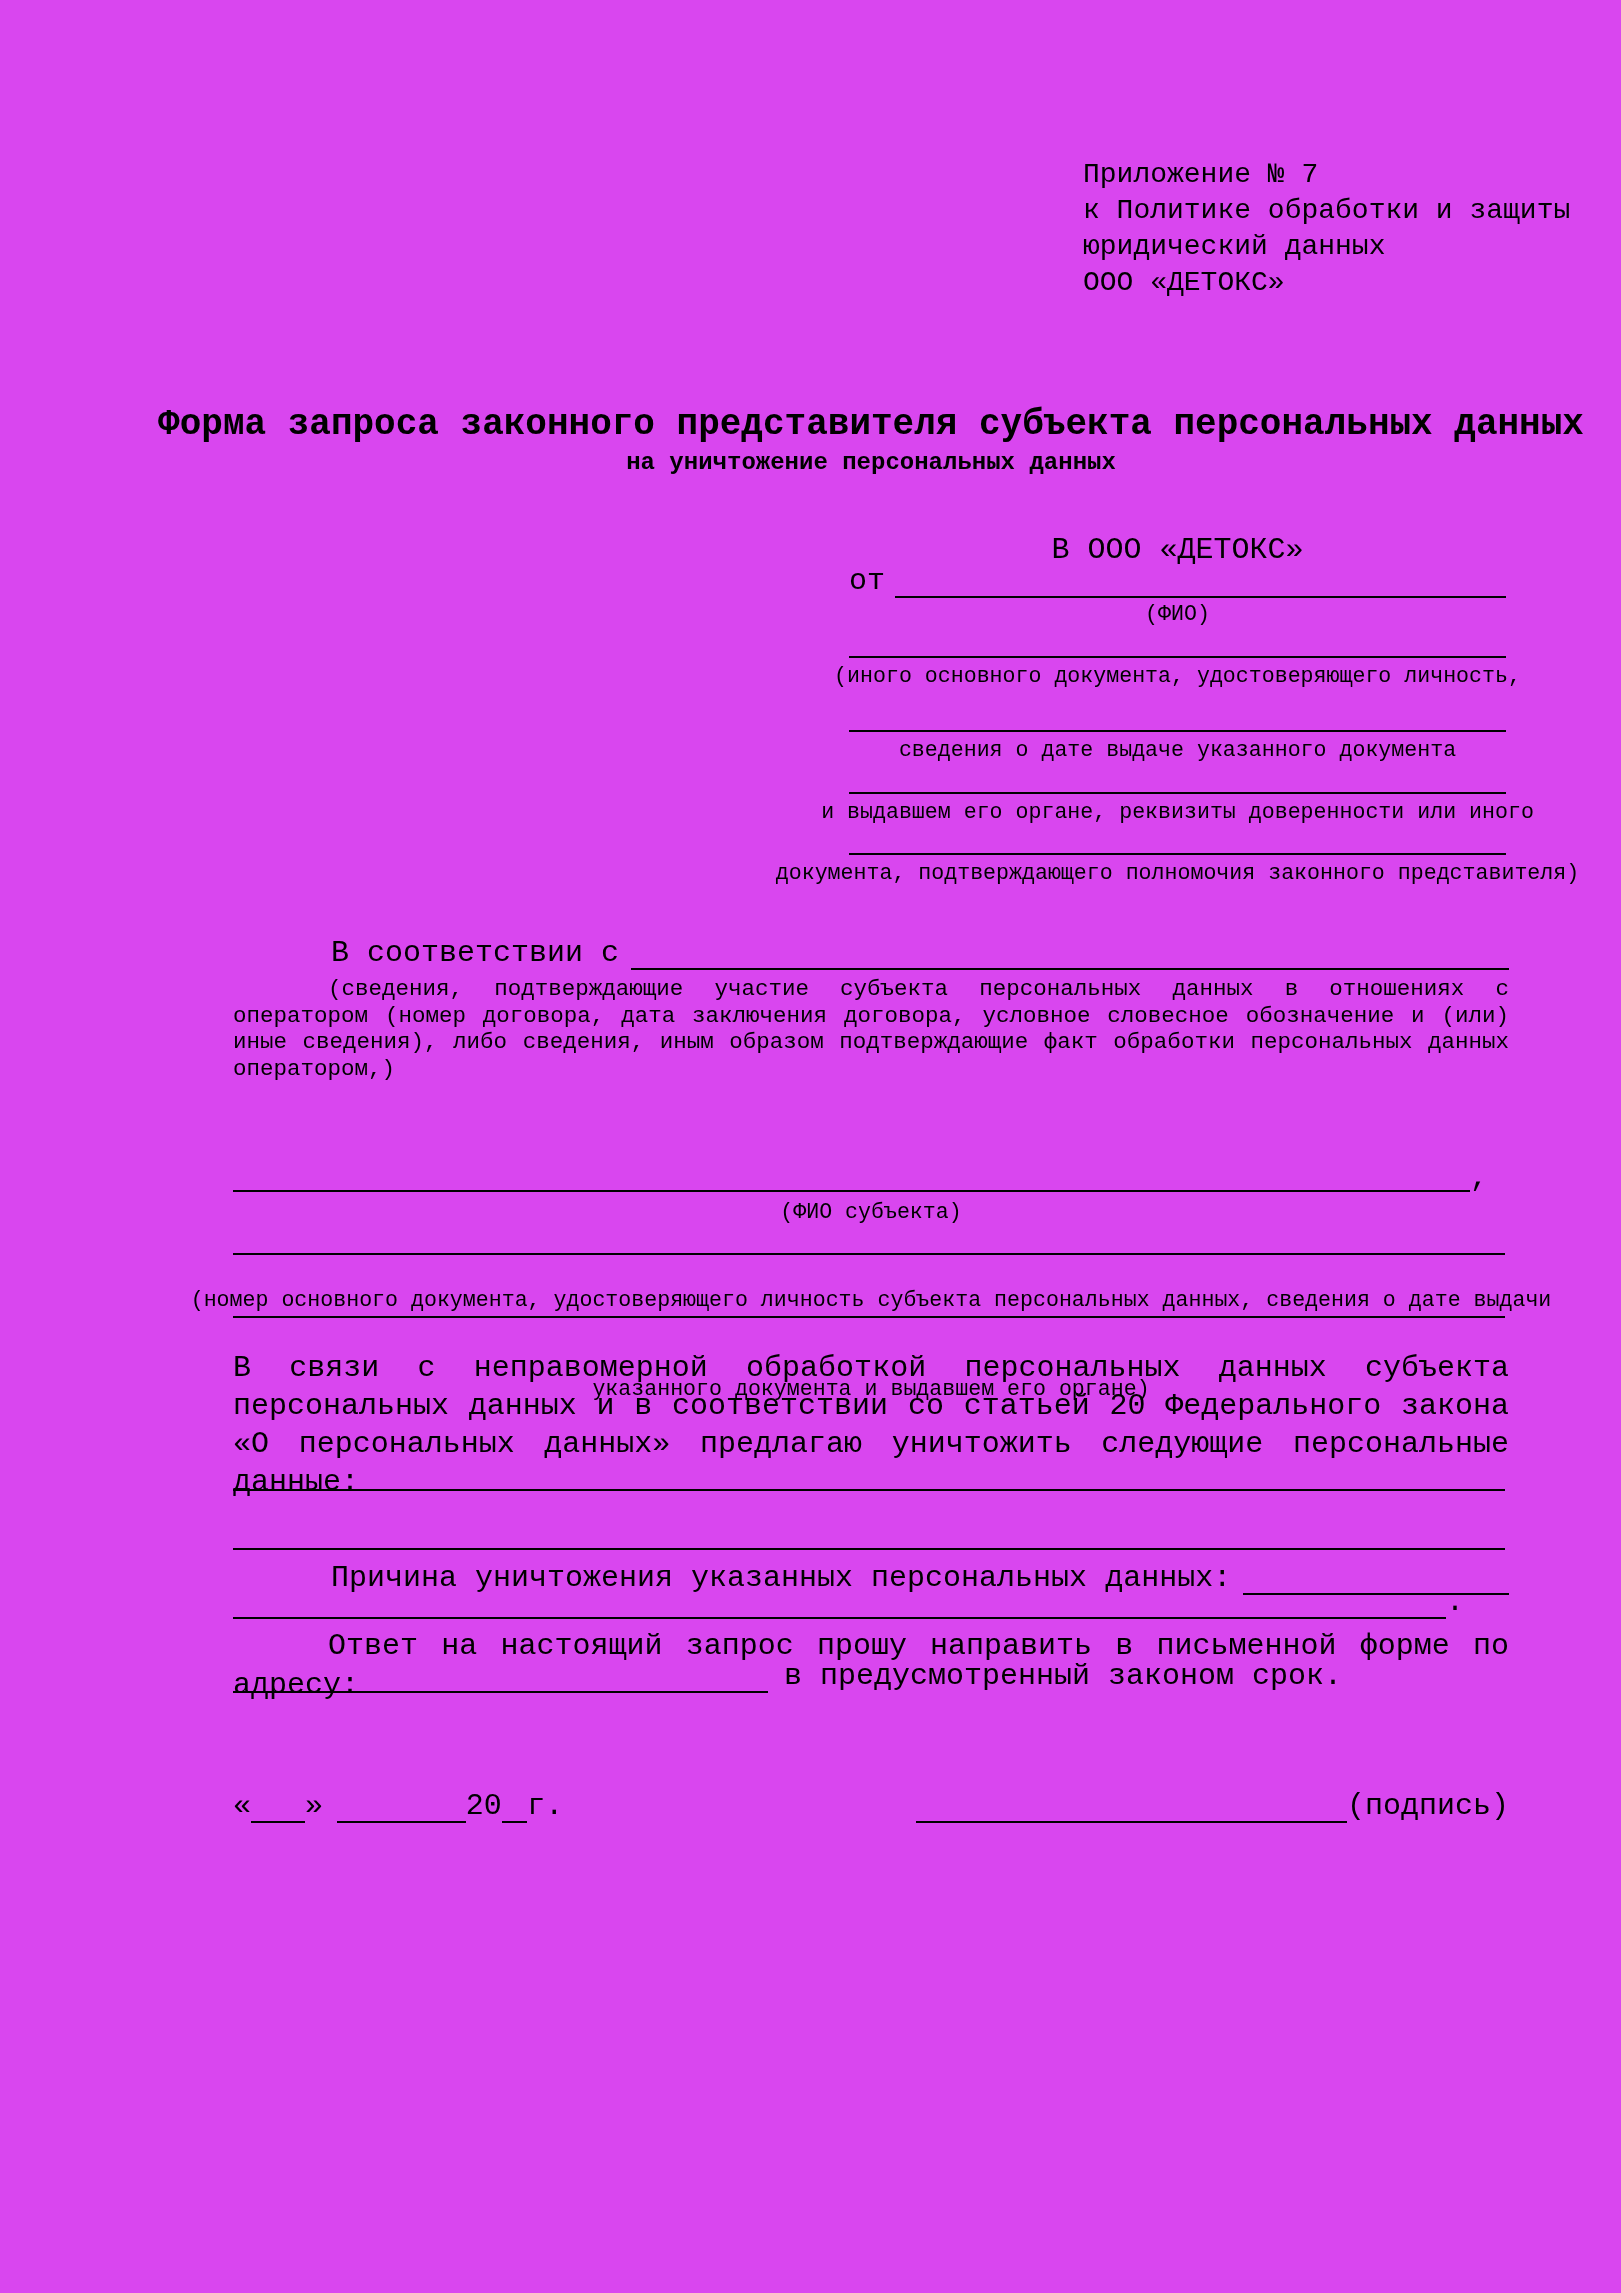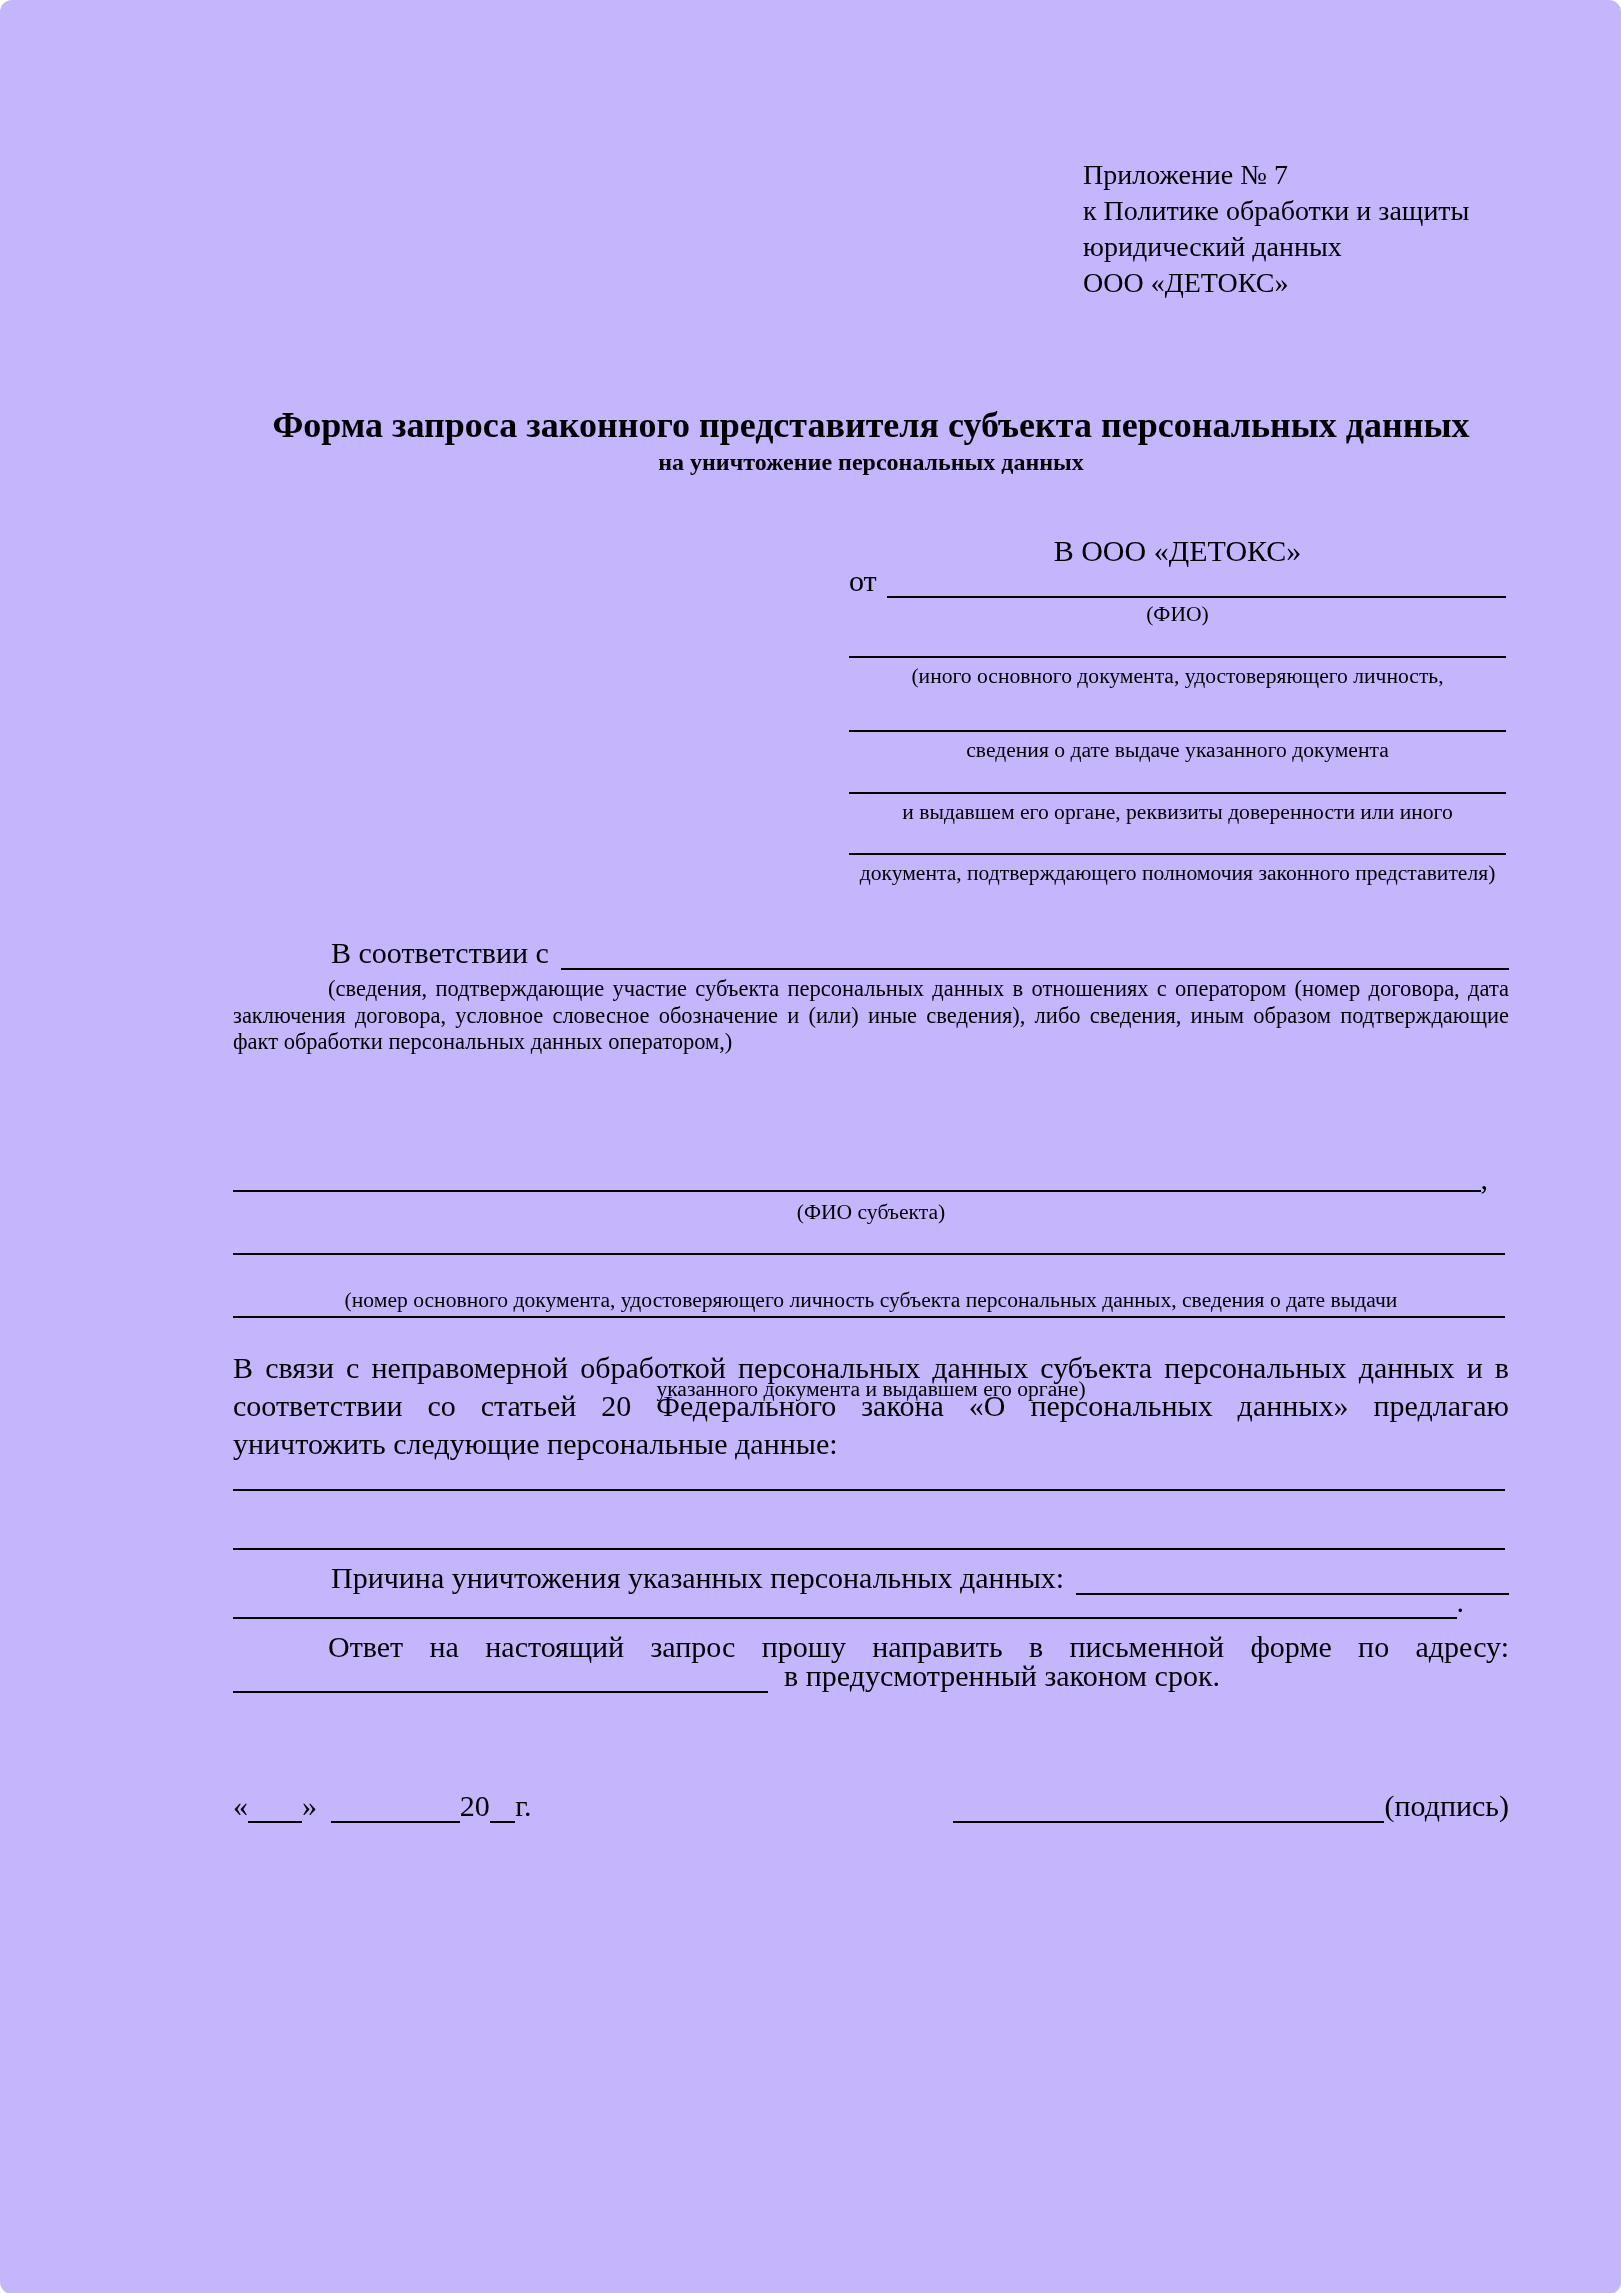--- a/index.html
+++ b/index.html
@@ -1,21 +1,20 @@
 <!DOCTYPE html>
 <html><head>
 <meta charset="utf-8">
 <style>
   html,body { margin:0; padding:0; background:#ffffff; }
   .page {
     position:relative; width:1621px; height:2294px;
-    background:#c4b5fd; color:#000;
-    font-family:Liberation Serif, serif;
+    background:#d946ef; color:#000;
+    font-family:Liberation Mono, monospace;
     overflow:hidden;
-    border-radius:12px;
   }
   .abs { position:absolute; }
 
   
   .header { left:1083px; top:157px; font-size:28px; line-height:36px; white-space:nowrap; }
 
   
   .title-wrap { left:233px; top:404px; width:1276px; height:108px; }
   .center-span { position:absolute; left:50%; transform:translateX(-50%); white-space:nowrap; }
   .t1 { top:0; font-weight:bold; font-size:36px; }

